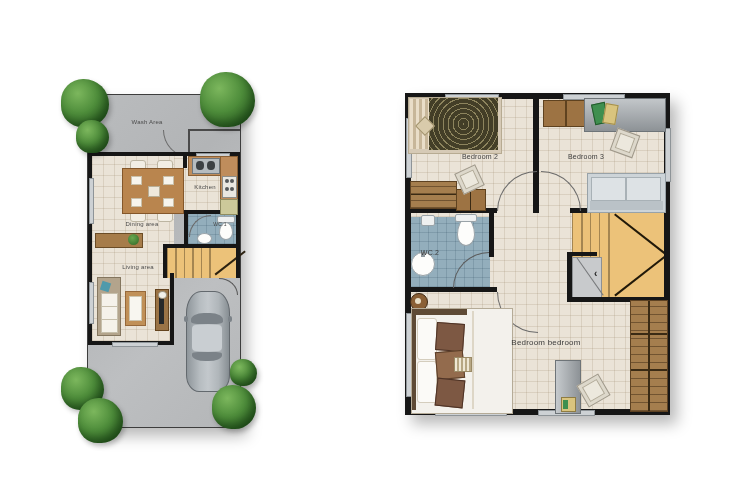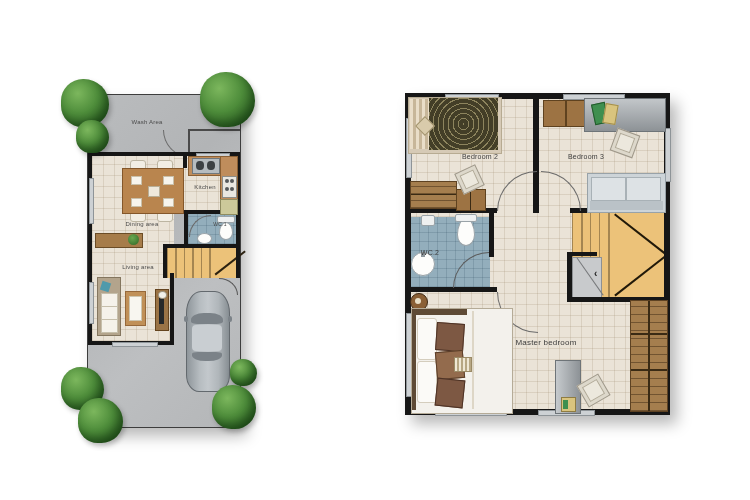--- a/index.html
+++ b/index.html
@@ -227,21 +227,21 @@
       <div class="abs" style="left:0;top:0;width:4px;height:101px;background:#5e4a35;"></div>
       <div class="abs" style="left:0;top:0;width:55px;height:6px;background:#5e4a35;"></div>
       <div class="abs" style="left:5px;top:9px;width:18px;height:40px;background:#fbfaf7;border:0.5px solid #d4cdbd;border-radius:3px;"></div>
       <div class="abs" style="left:5px;top:52px;width:18px;height:40px;background:#fbfaf7;border:0.5px solid #d4cdbd;border-radius:3px;"></div>
       <div class="abs" style="left:24px;top:14px;width:26px;height:26px;background:#7d5843;border:0.5px solid #4e3326;transform:rotate(4deg);"></div>
       <div class="abs" style="left:24px;top:42px;width:26px;height:26px;background:#936b4d;border:0.5px solid #5c3f2a;transform:rotate(-5deg);"></div>
       <div class="abs" style="left:24px;top:70px;width:26px;height:26px;background:#7d5843;border:0.5px solid #4e3326;transform:rotate(6deg);"></div>
       <div class="abs" style="left:42px;top:48px;width:16px;height:13px;background:repeating-linear-gradient(90deg,#efe7d4 0 2px,#b7a784 2px 4px);border:0.5px solid #9a8a66;"></div>
       <div class="abs" style="left:60px;top:2px;width:2px;height:98px;background:#ddd6c6;"></div>
     </div>
-    <span class="label big" style="left:171px;top:342px;">Master bedroom</span>
+    <span class="label big" style="left:171px;top:342px;">Bedroom bedroom</span>
     <div class="abs" style="left:180px;top:360px;width:24px;height:52px;background:linear-gradient(90deg,#c6cacd,#8d9296);border:0.5px solid #6e7478;">
       <div class="abs" style="left:5px;top:36px;width:13px;height:13px;background:#d9c47e;border:0.5px solid #8f7c42;">
         <div class="abs" style="left:1px;top:2px;width:5px;height:9px;background:#3f8f4f;"></div>
       </div>
     </div>
     <div class="chair-rot" style="left:206px;top:378px;width:23px;height:23px;transform:rotate(-30deg);"></div>
 
     <div class="abs wardrobe" style="left:255px;top:300px;width:36px;height:110px;background-image:repeating-linear-gradient(0deg,rgba(50,32,12,.45) 0 1px,transparent 1px 8px);">
       <div class="hbar" style="left:17px;top:0;width:1.5px;height:110px;"></div>
       <div class="hbar" style="left:0;top:32px;width:36px;height:2px;"></div>

